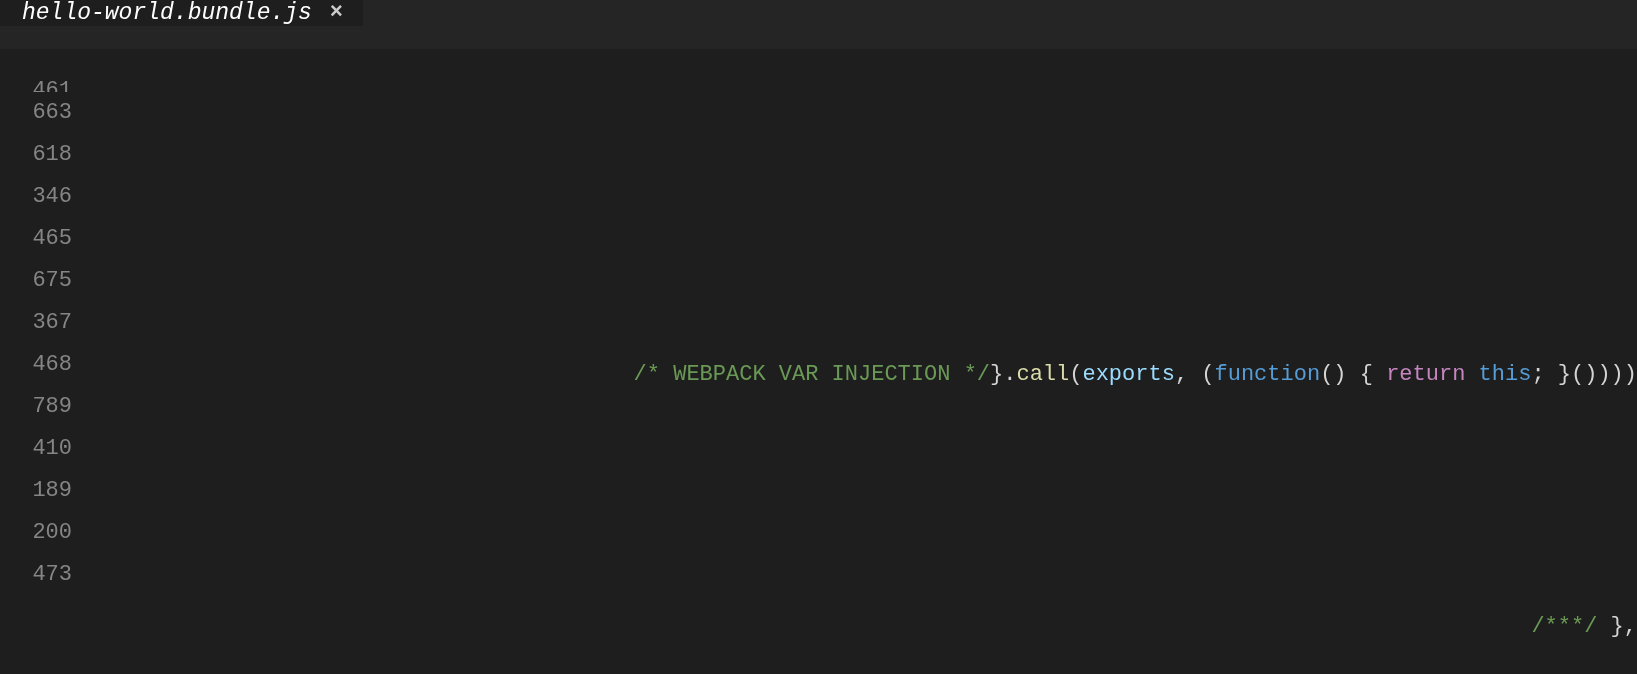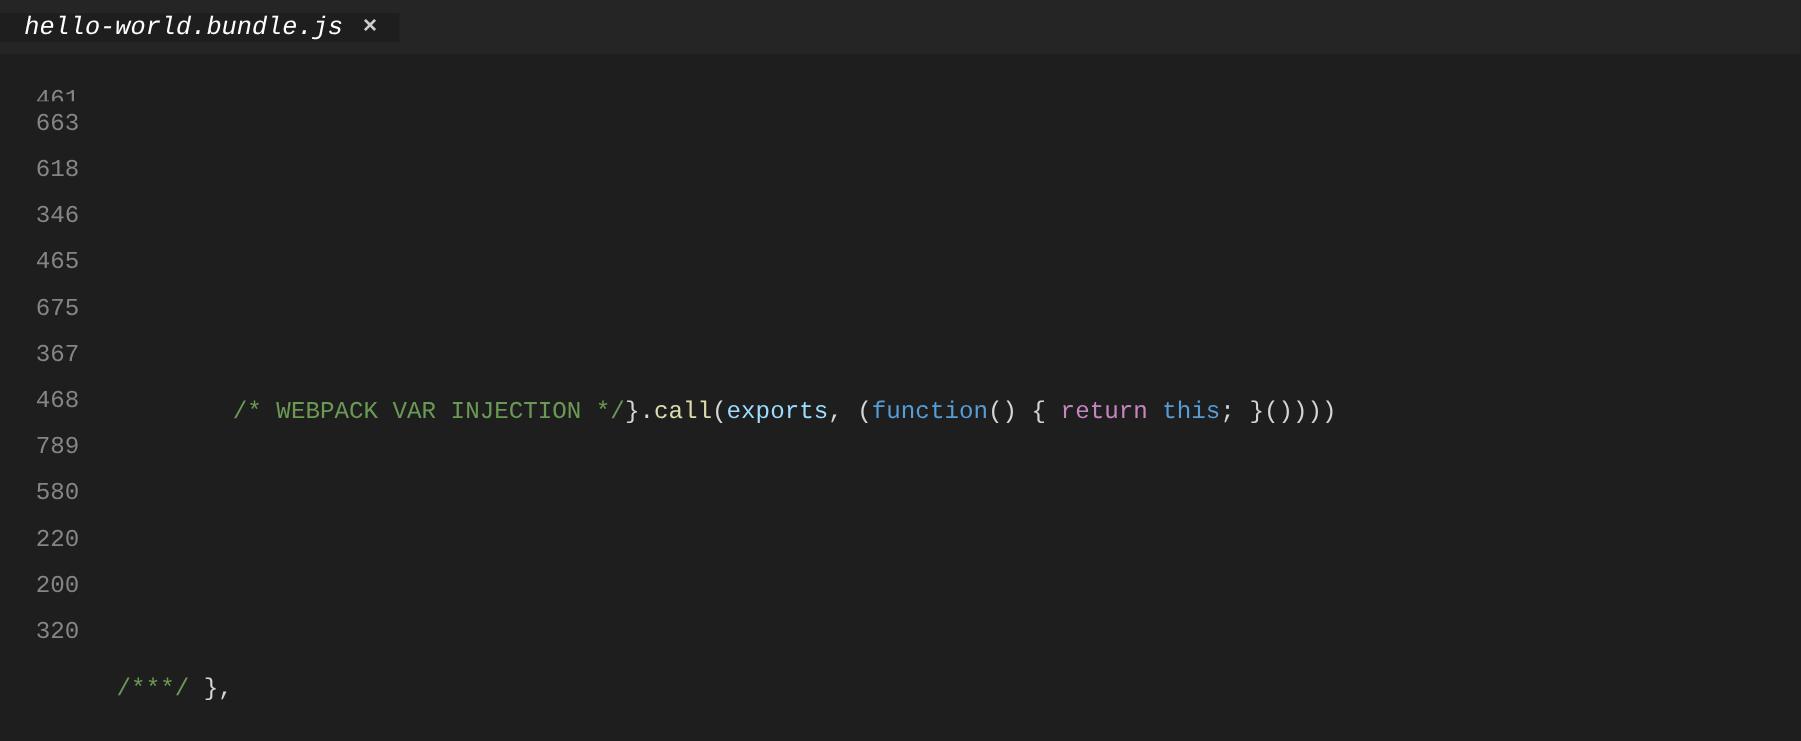--- a/index.html
+++ b/index.html
@@ -9,21 +9,21 @@
     font-size: 22px;
     width: 1637px;
     height: 674px;
     overflow: hidden;
     color: #d4d4d4;
   }
   .tab-bar {
     background: #252526;
     height: 50px;
     display: flex;
-    align-items: center;
+    align-items: flex-start;
     border-bottom: 1px solid #1e1e1e;
   }
   .tab {
     background: #1e1e1e;
     display: flex;
     align-items: center;
     padding: 0 20px 0 22px;
     gap: 18px;
     font-style: italic;
     font-size: 23px;
@@ -56,21 +56,21 @@
   }
   .gutter .ln { height: 42px; }
   .gutter .ln.partial { height: 22px; overflow: hidden; margin-top: -20px;}
   .code {
     flex: 1;
     padding-top: 8px;
     line-height: 42px;
     white-space: pre;
     position: relative;
   }
-  .code .line { height: 42px; display: block; }
+  .code .line { height: 42px; display: block; text-align: right; }
   .code .line.partial { height: 22px; overflow: hidden; margin-top:-20px;}
   .c-comment { color: #6a9955; }
   .c-keyword { color: #569cd6; }
   .c-control { color: #c586c0; }
   .c-default { color: #d4d4d4; }
   .c-var     { color: #9cdcfe; }
   .c-this    { color: #569cd6; }
   .c-func    { color: #dcdcaa; }
   .scroll-region {
     position: absolute;
@@ -94,24 +94,24 @@
   <div class="gutter">
     <div class="ln partial">461</div>
     <div class="ln">663</div>
     <div class="ln">618</div>
     <div class="ln">346</div>
     <div class="ln">465</div>
     <div class="ln">675</div>
     <div class="ln">367</div>
     <div class="ln">468</div>
     <div class="ln">789</div>
-    <div class="ln">580</div>
-    <div class="ln">220</div>
+    <div class="ln">410</div>
+    <div class="ln">189</div>
     <div class="ln">200</div>
-    <div class="ln">320</div>
+    <div class="ln">473</div>
   </div>
 
   <div class="code">
     <span class="line partial"></span>
     <span class="line"></span>
     <span class="line"><span class="c-default">        </span><span class="c-comment">/* WEBPACK VAR INJECTION */</span><span class="c-default">}.</span><span class="c-func">call</span><span class="c-default">(</span><span class="c-var">exports</span><span class="c-default">, (</span><span class="c-keyword">function</span><span class="c-default">() { </span><span class="c-control">return</span><span class="c-default"> </span><span class="c-this">this</span><span class="c-default">; }())))</span></span>
     <span class="line"></span>
     <span class="line"><span class="c-comment">/***/</span><span class="c-default"> },</span></span>
     
     

